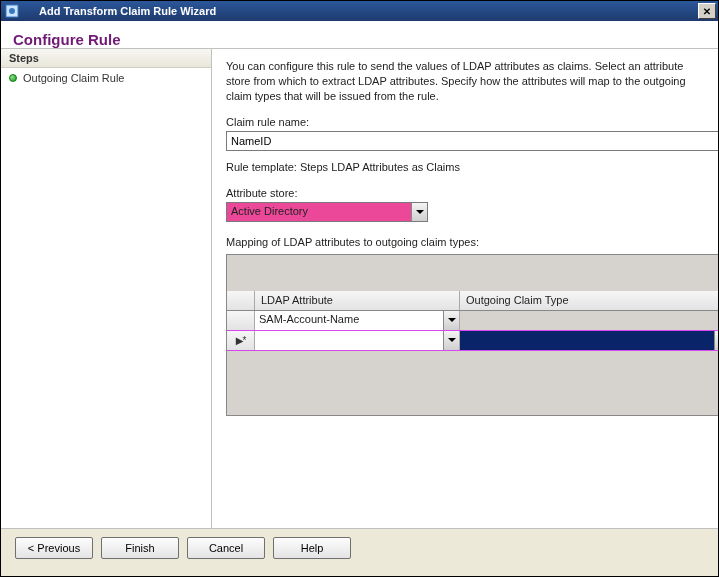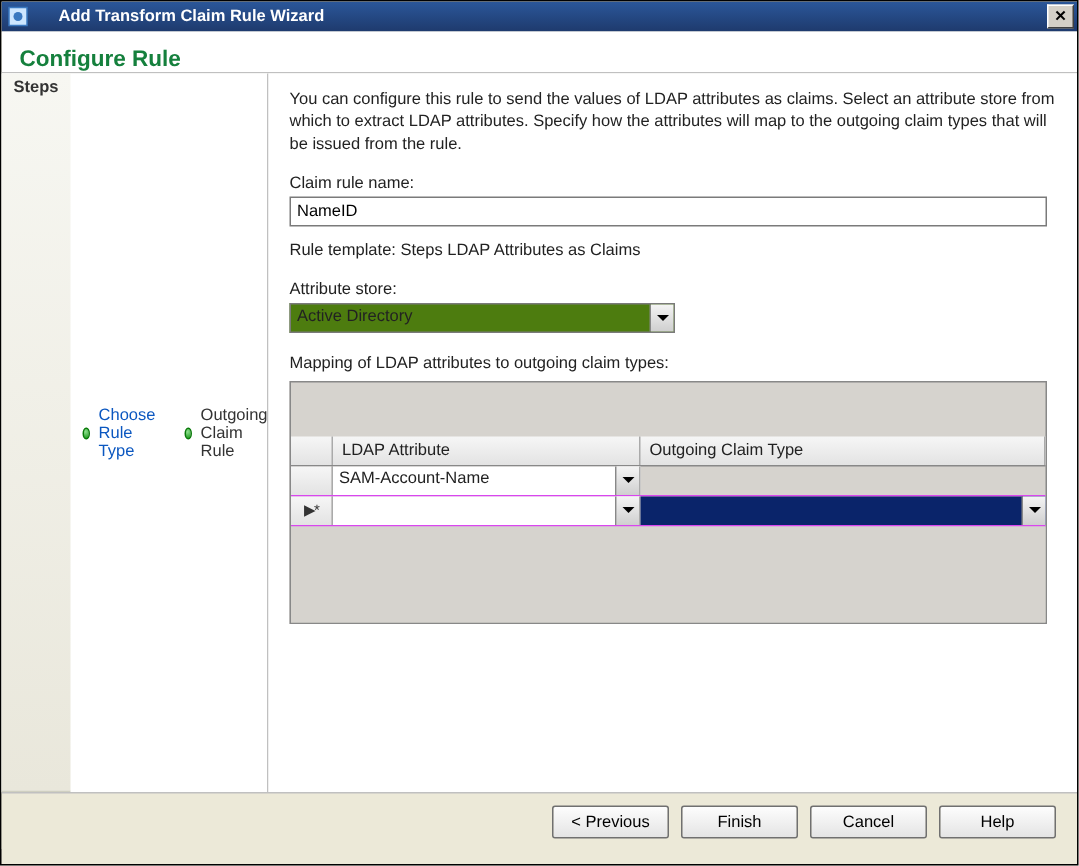--- a/index.html
+++ b/index.html
@@ -39,34 +39,34 @@
     font-weight: bold;
     font-size: 10px;
     display: flex; align-items: center; justify-content: center;
     cursor: pointer;
   }
   .page-header {
     background: #fff;
     padding: 10px 12px 8px 12px;
     font-size: 15px;
     font-weight: bold;
-    color: #15803d;
+    color: #701a75;
     border-bottom: 1px solid #c0c0c0;
     height: 28px;
   }
   .body-row {
     display: flex;
     height: calc(577px - 20px - 38px - 38px - 2px);
     background: #fff;
   }
   .sidebar {
-    width: 178px;
+    width: 211px;
     border-right: 1px solid #c0c0c0;
     display: flex;
-    flex-direction: row;
+    flex-direction: column;
     background: #fff;
   }
   .steps-head {
     background: linear-gradient(to bottom, #f7f7f2 0%, #e9e7db 100%);
     padding: 3px 8px;
     font-weight: bold;
     color: #333;
     border-bottom: 1px solid #cfcfc0;
     font-size: 11px;
   }
@@ -101,25 +101,25 @@
   .txt {
     width: 505px;
     height: 20px;
     border: 1px solid #7a7a7a;
     font-size: 11px;
     padding: 2px 4px;
     background: #fff;
   }
   .template-line { margin: 10px 0 14px 0; font-size: 11px; }
   .combo {
-    width: 257px;
+    width: 202px;
     height: 20px;
     display: flex;
     border: 1px solid #7a7a7a;
-    background: #4d7c0f;
+    background: #ec4899;
   }
   .combo .combo-text { flex: 1; padding: 2px 4px; font-size: 11px; }
   .combo .combo-btn {
     width: 16px;
     background: linear-gradient(to bottom,#f4f4f4,#cfcfcf);
     border-left: 1px solid #888;
     display: flex; align-items: center; justify-content: center;
     cursor: pointer;
   }
   .arrow-down {
@@ -181,21 +181,21 @@
   }
   .cell-ldap { width: 205px; }
   .cell-claim { flex: 1; border-right:none; }
   .grid-body-rest { flex:1; background:#d6d3ce; }
   .footer {
     height: 38px;
     background: #ece9d8;
     border-top: 1px solid #c0c0c0;
     display: flex;
     align-items: center;
-    justify-content: flex-end;
+    justify-content: flex-start;
     padding: 0 14px;
     gap: 8px;
   }
   .btn {
     min-width: 78px;
     height: 22px;
     background: linear-gradient(to bottom,#fdfdfd,#e4e4e4);
     border: 1px solid #707070;
     border-radius: 2px;
     font-size: 11px;
@@ -219,24 +219,20 @@
   <div class="close">
     <span>✕</span>
   </div>
 </div>
 
 <div class="page-header">Configure Rule</div>
 
 <div class="body-row">
   <div class="sidebar">
     <div class="steps-head">Steps</div>
-    <div class="step-item">
-      <span class="bullet"></span>
-      <span class="step-link">Choose Rule Type</span>
-    </div>
     <div class="step-item">
       <span class="bullet"></span>
       <span class="step-current">Outgoing Claim Rule</span>
     </div>
   </div>
 
   <div class="main">
     <div class="desc">You can configure this rule to send the values of LDAP attributes as claims. Select an attribute store from which to extract LDAP attributes. Specify how the attributes will map to the outgoing claim types that will be issued from the rule.</div>
 
     <div class="lbl">Claim rule name:</div>

